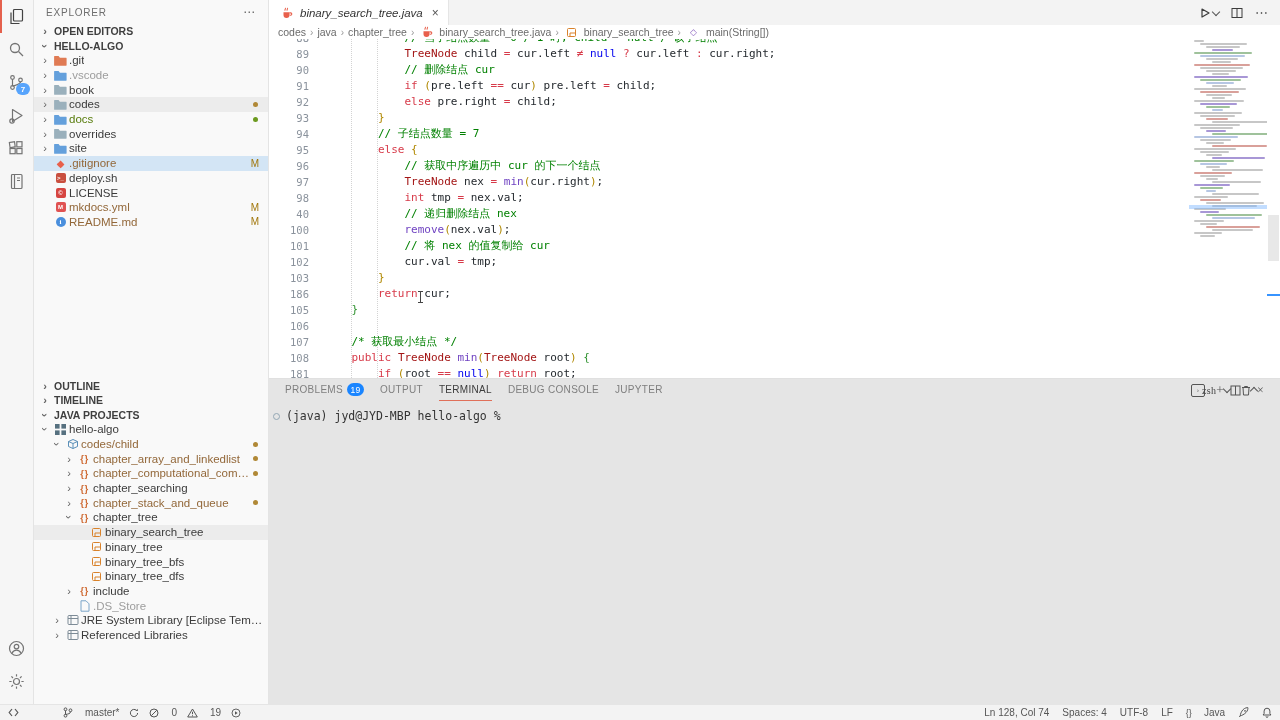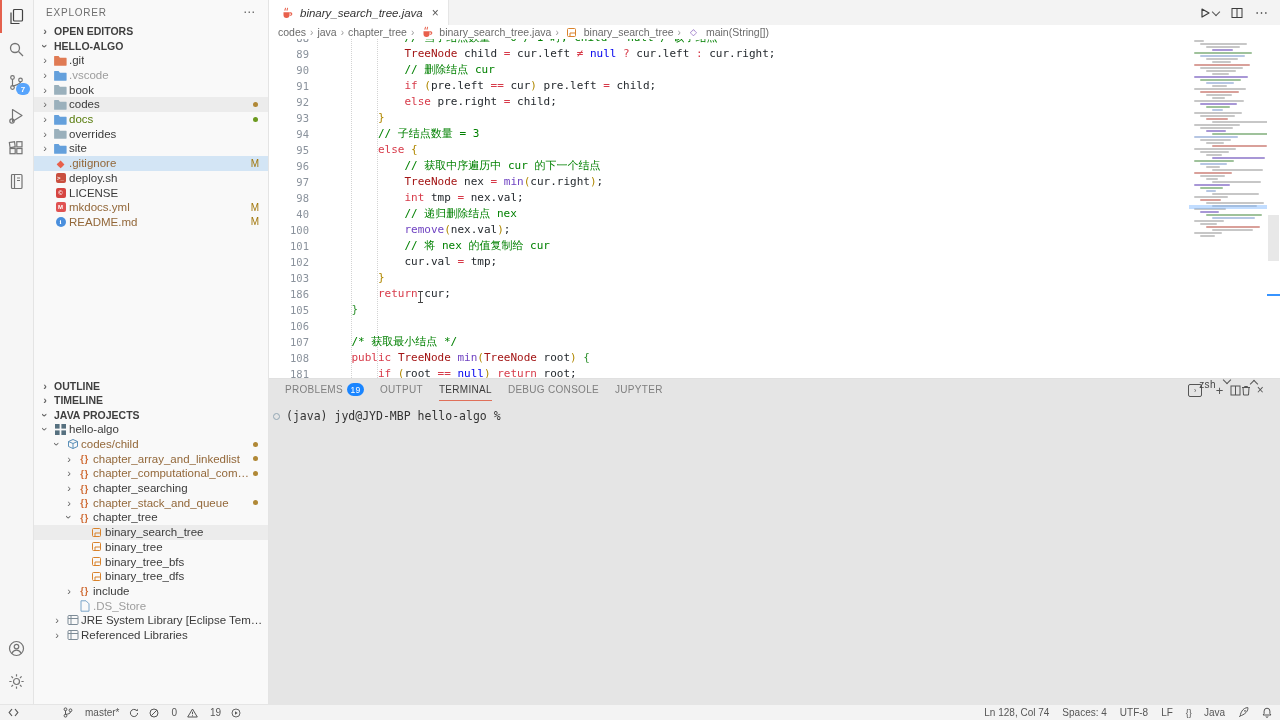--- a/index.html
+++ b/index.html
@@ -84,21 +84,21 @@
   .vmark{position:absolute;left:0;right:0;top:255px;height:2px;background:#3794ff;}
 
   
   .panel{height:325px;flex:none;border-top:1px solid #e0e0e0;display:flex;flex-direction:column;background:#e5e5e5;}
   .panel-tabs{height:22px;flex:none;display:flex;align-items:stretch;padding:0 16px;gap:16px;
     font-size:10px;color:#7f7f7f;letter-spacing:.3px;}
   .ptab{display:flex;align-items:center;gap:4px;border-bottom:1px solid transparent;cursor:pointer;}
   .ptab.active{color:#3c3c3c;border-bottom-color:#e0705a;}
   .pbadge{min-width:13px;height:13px;border-radius:7px;background:#1a85ff;color:#fff;font-size:8.5px;
     display:inline-flex;align-items:center;justify-content:center;padding:0 2px;}
-  .panel-right{margin-left:auto;display:flex;gap:0;color:#555;}
+  .panel-right{margin-left:auto;display:flex;align-items:center;gap:0;color:#555;font-family:Liberation Serif, serif;}
   .term-box{display:inline-flex;align-items:center;justify-content:center;width:12px;height:11px;
     border:1px solid #555;border-radius:2px;font-size:7px;color:#555;}
   .shell-label{font-size:10px;color:#444;margin-left:-3px;}
   .cv{display:inline-block;width:5px;height:5px;border-right:1.2px solid #555;border-bottom:1.2px solid #555;
     transform:rotate(45deg);margin-top:-2px;cursor:pointer;}
   .cv.up{transform:rotate(-135deg);margin-top:2px;}
   .p-act{display:flex;align-items:center;cursor:pointer;font-size:12px;color:#555;}
   .terminal{flex:1;padding:8px 0 0 4px;font-family:"DejaVu Sans Mono",monospace;font-size:11.5px;color:#333;}
   .term-line{display:flex;align-items:center;}
   .term-dec{width:5px;height:5px;border:1px solid #93a7b4;border-radius:50%;margin-right:6px;flex:none;}
@@ -577,21 +577,21 @@
               <div class="cl">
                 <span class="ln">92</span>
                 <span class="lc"><span class="tk-pln">            </span><span class="tk-kw">else</span><span class="tk-pln"> pre.right </span><span class="tk-op">=</span><span class="tk-pln"> child;</span></span>
               </div>
               <div class="cl">
                 <span class="ln">93</span>
                 <span class="lc"><span class="tk-pln">        </span><span class="tk-br1">}</span></span>
               </div>
               <div class="cl">
                 <span class="ln">94</span>
-                <span class="lc"><span class="tk-pln">        </span><span class="tk-com">// 子结点数量 = 3</span></span>
+                <span class="lc"><span class="tk-pln">        </span><span class="tk-com">// 子结点数量 = 7</span></span>
               </div>
               <div class="cl">
                 <span class="ln">95</span>
                 <span class="lc"><span class="tk-pln">        </span><span class="tk-kw">else</span><span class="tk-pln"> </span><span class="tk-br1">{</span></span>
               </div>
               <div class="cl">
                 <span class="ln">96</span>
                 <span class="lc"><span class="tk-pln">            </span><span class="tk-com">// 获取中序遍历中 cur 的下一个结点</span></span>
               </div>
               <div class="cl">

